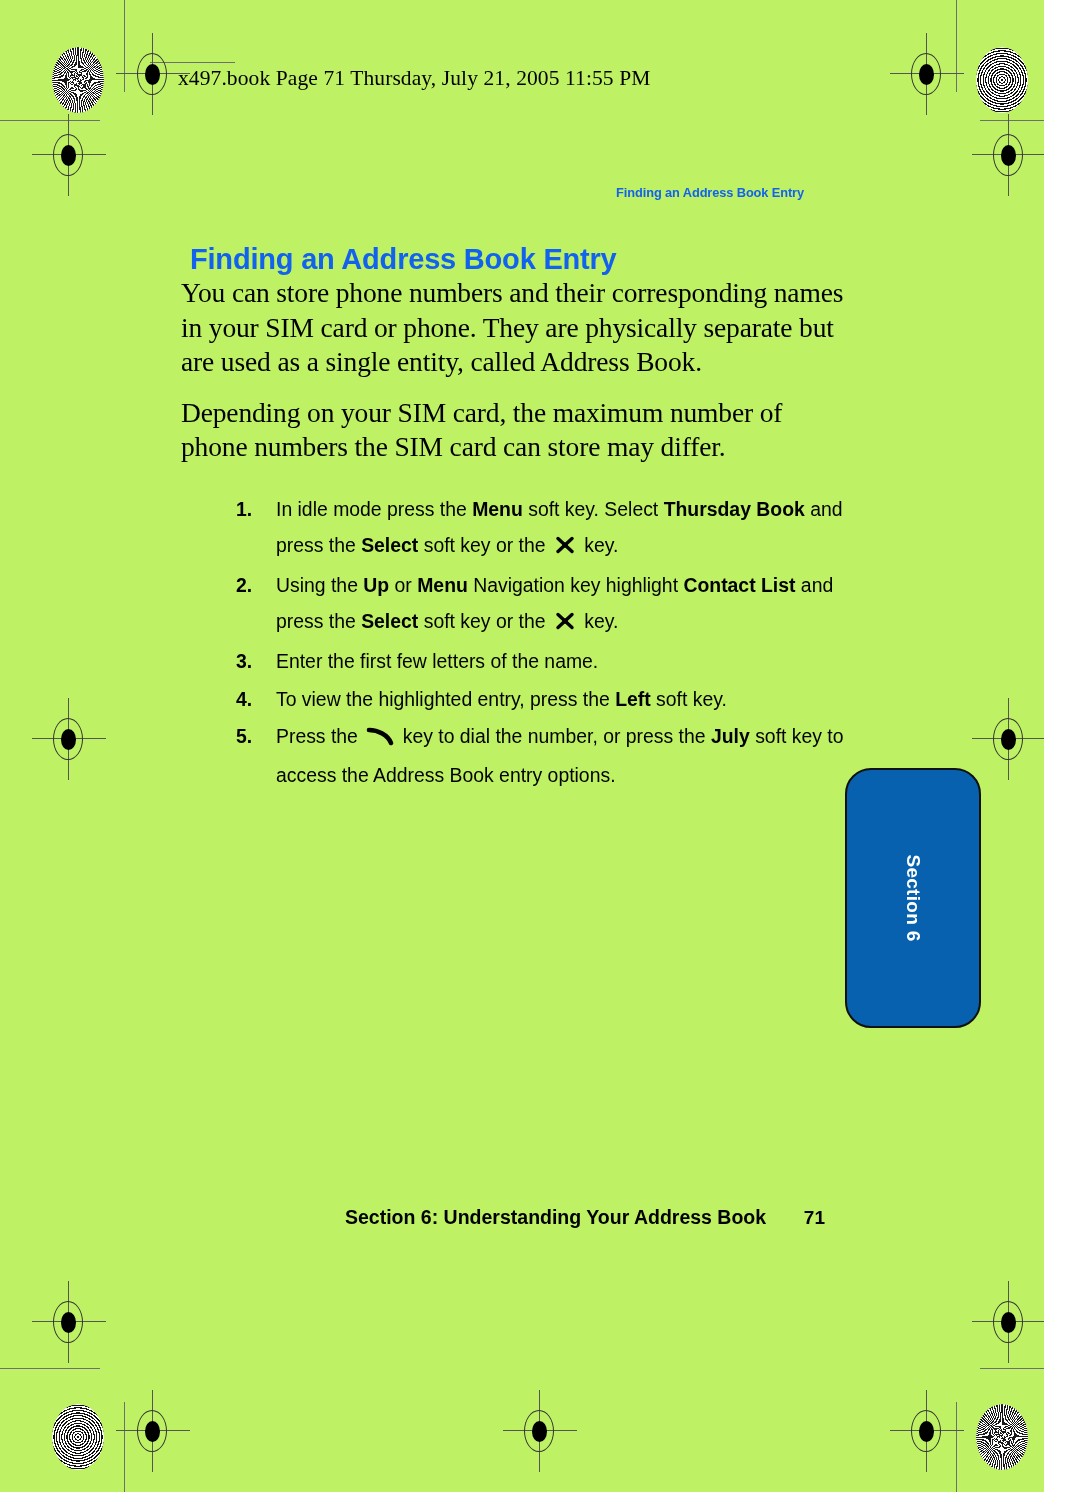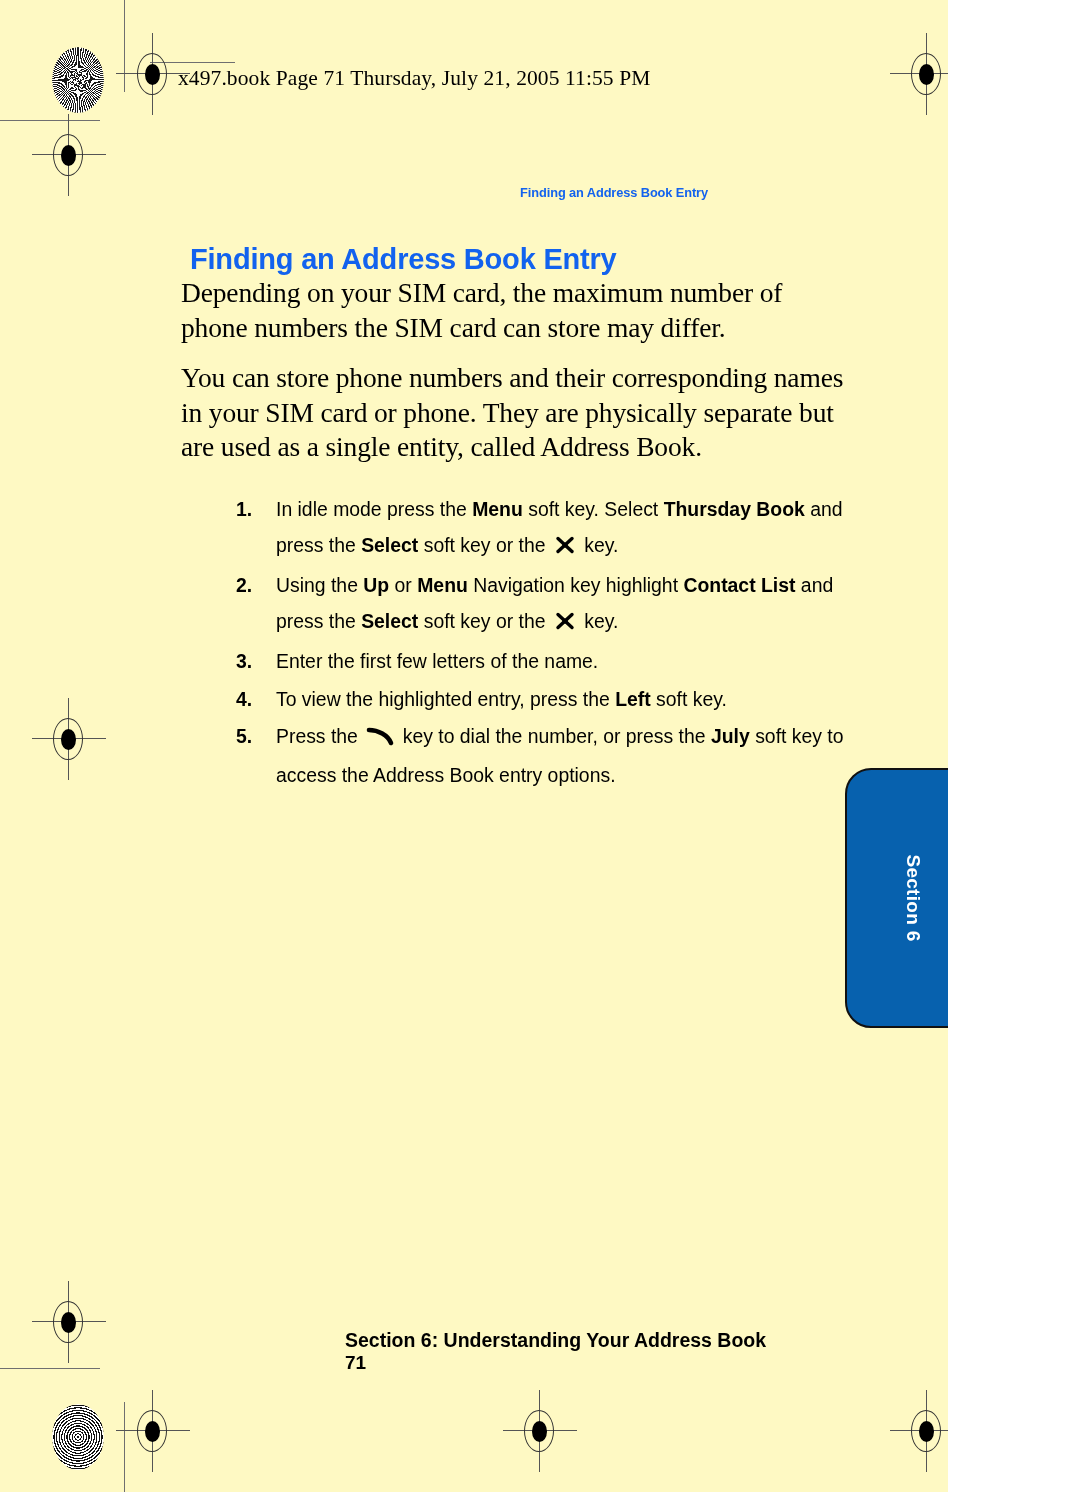--- a/index.html
+++ b/index.html
@@ -2,23 +2,23 @@
 <html><head>
 <meta charset="utf-8">
 <style>
   html, body {
     margin: 0;
     padding: 0;
     background: #ffffff;
   }
   #page {
     position: relative;
-    width: 948px;
+    width: 1044px;
     height: 1492px;
-    background: #fef9c3;
+    background: #bef264;
     overflow: hidden;
     font-family: "Liberation Sans", sans-serif;
     text-decoration: underline;
   }
 
   
   .trimline {
     position: absolute;
     background: #6f6f6f;
   }
@@ -202,30 +202,29 @@
     font-family: "Liberation Sans", sans-serif;
     font-size: 19px;
     font-weight: bold;
     letter-spacing: 0.3px;
   }
 
   
   .footer {
     position: absolute;
     left: 345px;
-    top: 1329px;
+    top: 1206px;
     width: 480px;
     display: flex;
     align-items: baseline;
     justify-content: space-between;
     font-family: "Liberation Sans", sans-serif;
     font-size: 19.5px;
     font-weight: bold;
     color: #000;
-    flex-direction: column;
   }
   .footer-pageno {
     font-weight: bold;
     font-size: 19px;
   }
 </style>
 </head>
 <body>
 
 <div id="page">
@@ -320,22 +319,22 @@
     <div class="sb-in"></div>
   </div>
 
   <div class="header-slug">x497.book  Page 71  Thursday, July 21, 2005  11:55 PM</div>
 
   <div class="running-head">Finding an Address Book Entry</div>
 
   <h1 class="chapter-title">Finding an Address Book Entry</h1>
 
   <div class="body-block">
+    <p class="body-para">You can store phone numbers and their corresponding names in your SIM card or phone. They are physically separate but are used as a single entity, called Address Book.</p>
     <p class="body-para">Depending on your SIM card, the maximum number of phone numbers the SIM card can store may differ.</p>
-    <p class="body-para">You can store phone numbers and their corresponding names in your SIM card or phone. They are physically separate but are used as a single entity, called Address Book.</p>
   </div>
 
   <div class="steps">
       <div class="step">
         <span class="step-num">1.</span>
         <span class="step-text">In idle mode press the <b>Menu</b> soft key. Select <b>Thursday Book</b> and press the <b>Select</b> soft key or the <span class="key-ok"><svg width="22" height="20" viewBox="0 0 22 20">
               <g stroke="#000" stroke-width="3.4" stroke-linecap="round" fill="none">
                 <line x1="4" y1="3.5" x2="18" y2="16.5"></line>
                 <line x1="18" y1="3.5" x2="4" y2="16.5"></line>
               </g>

